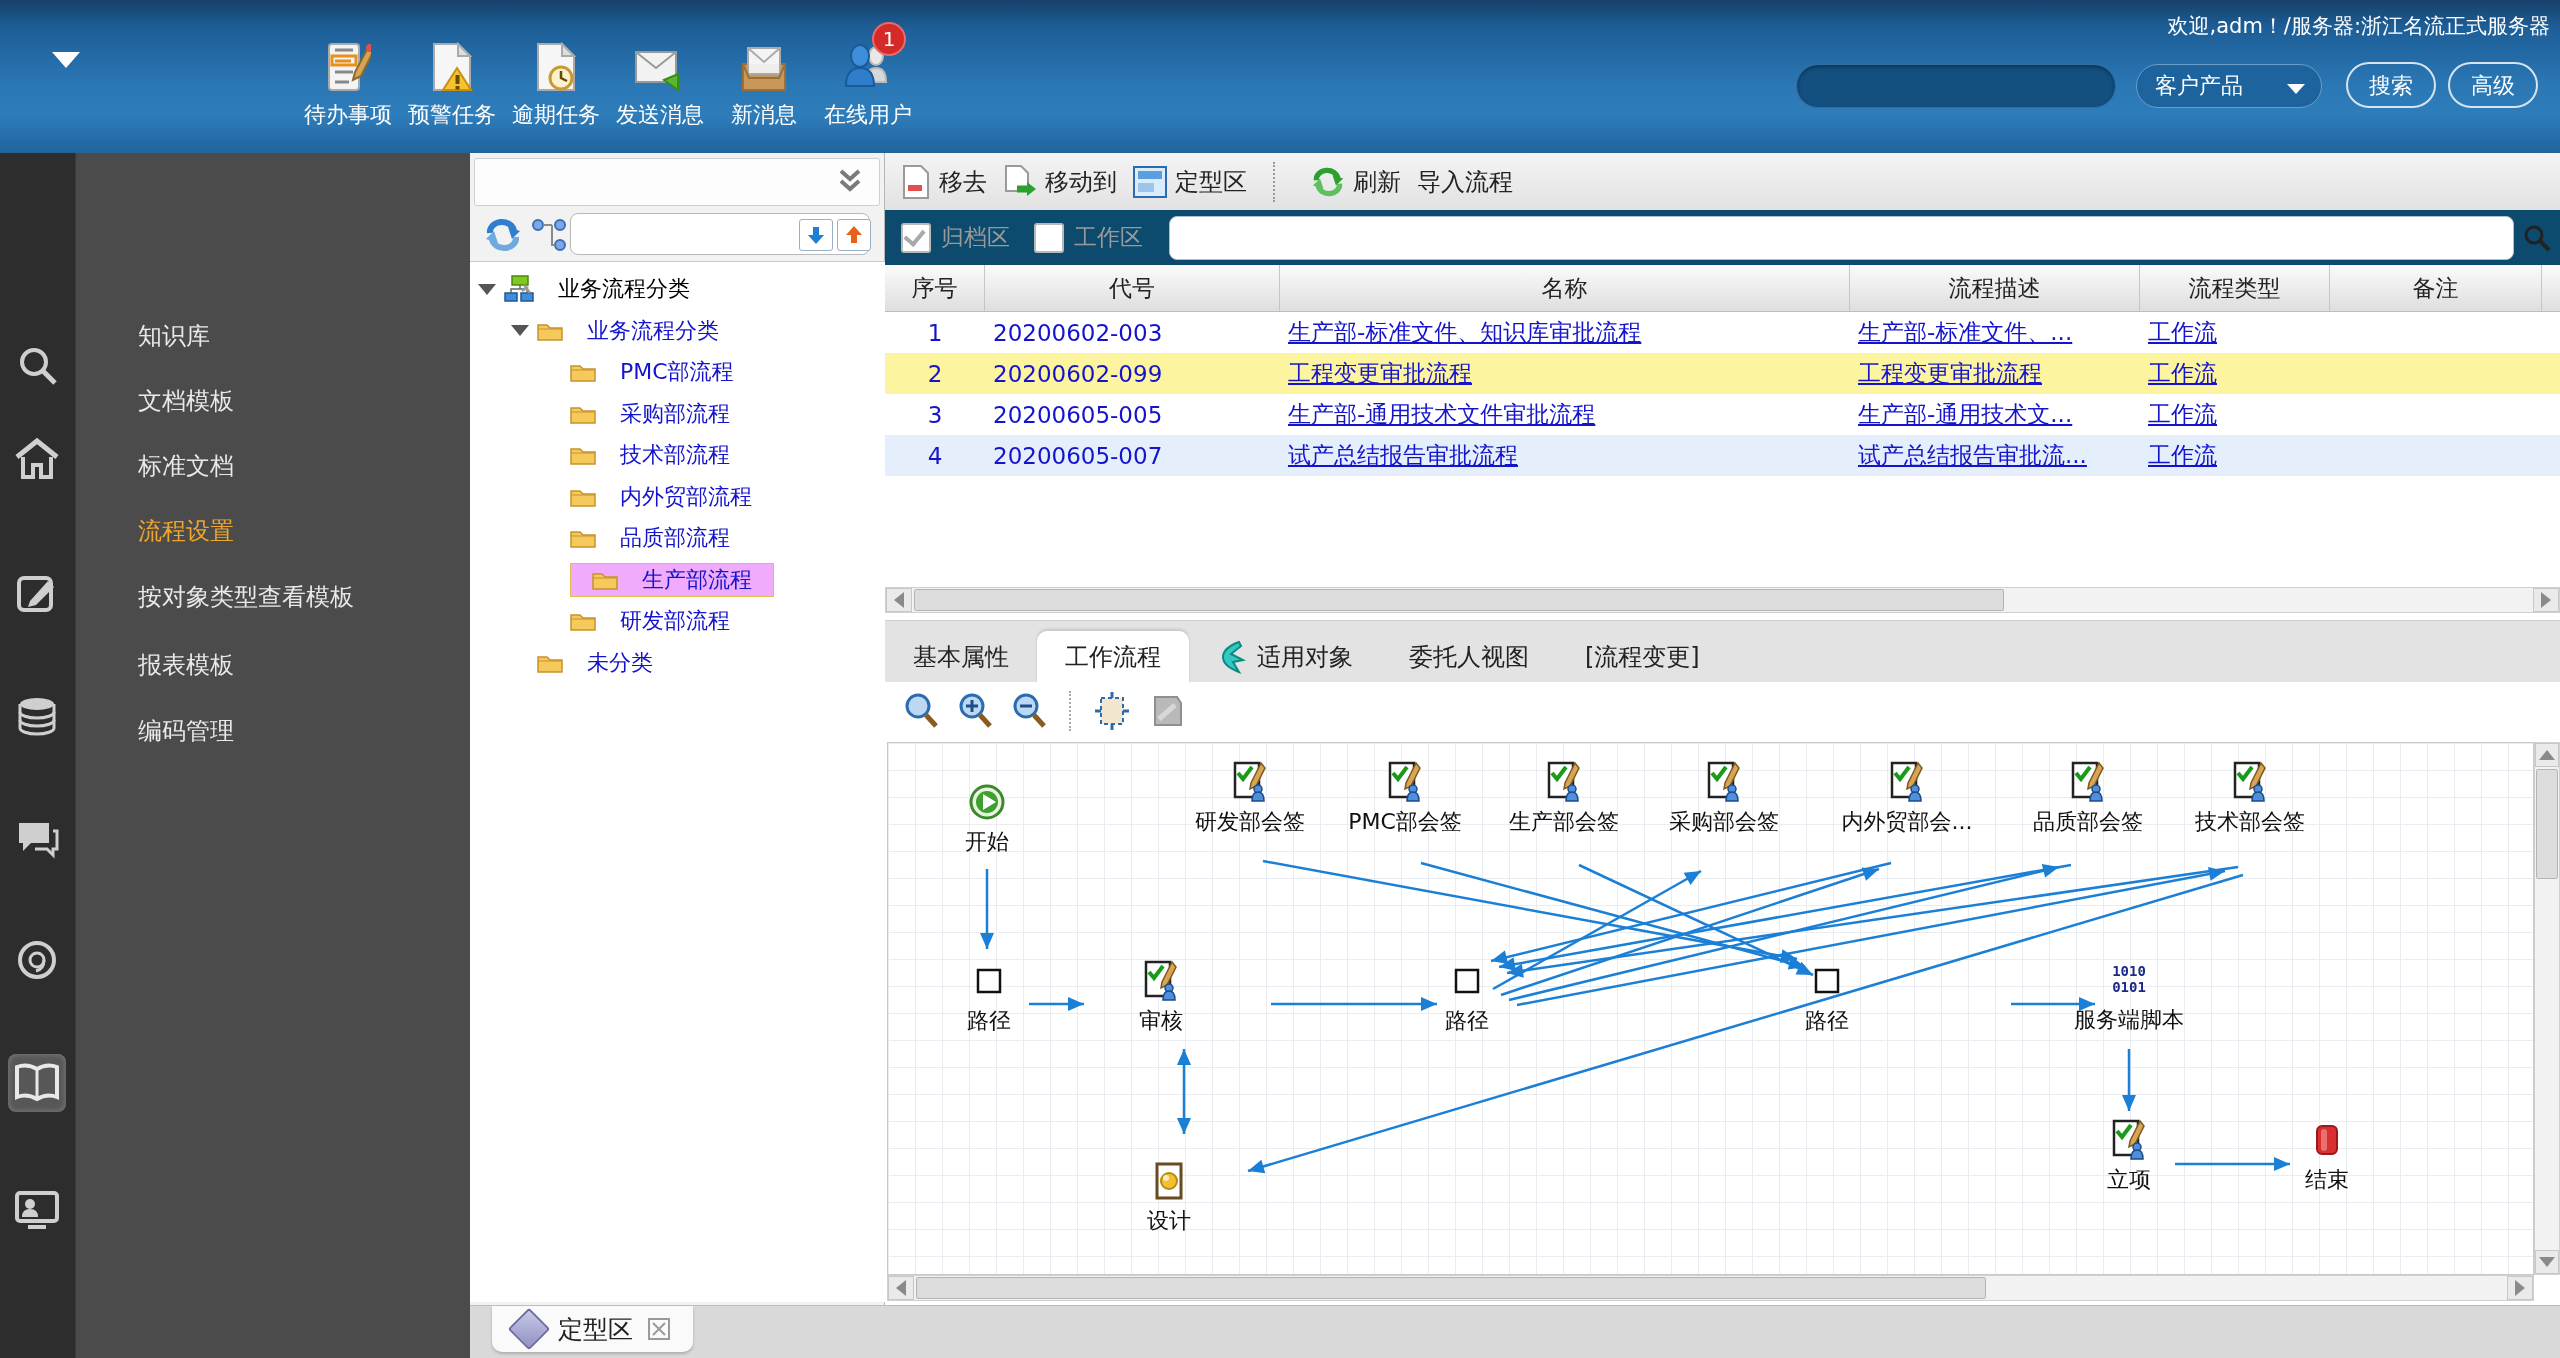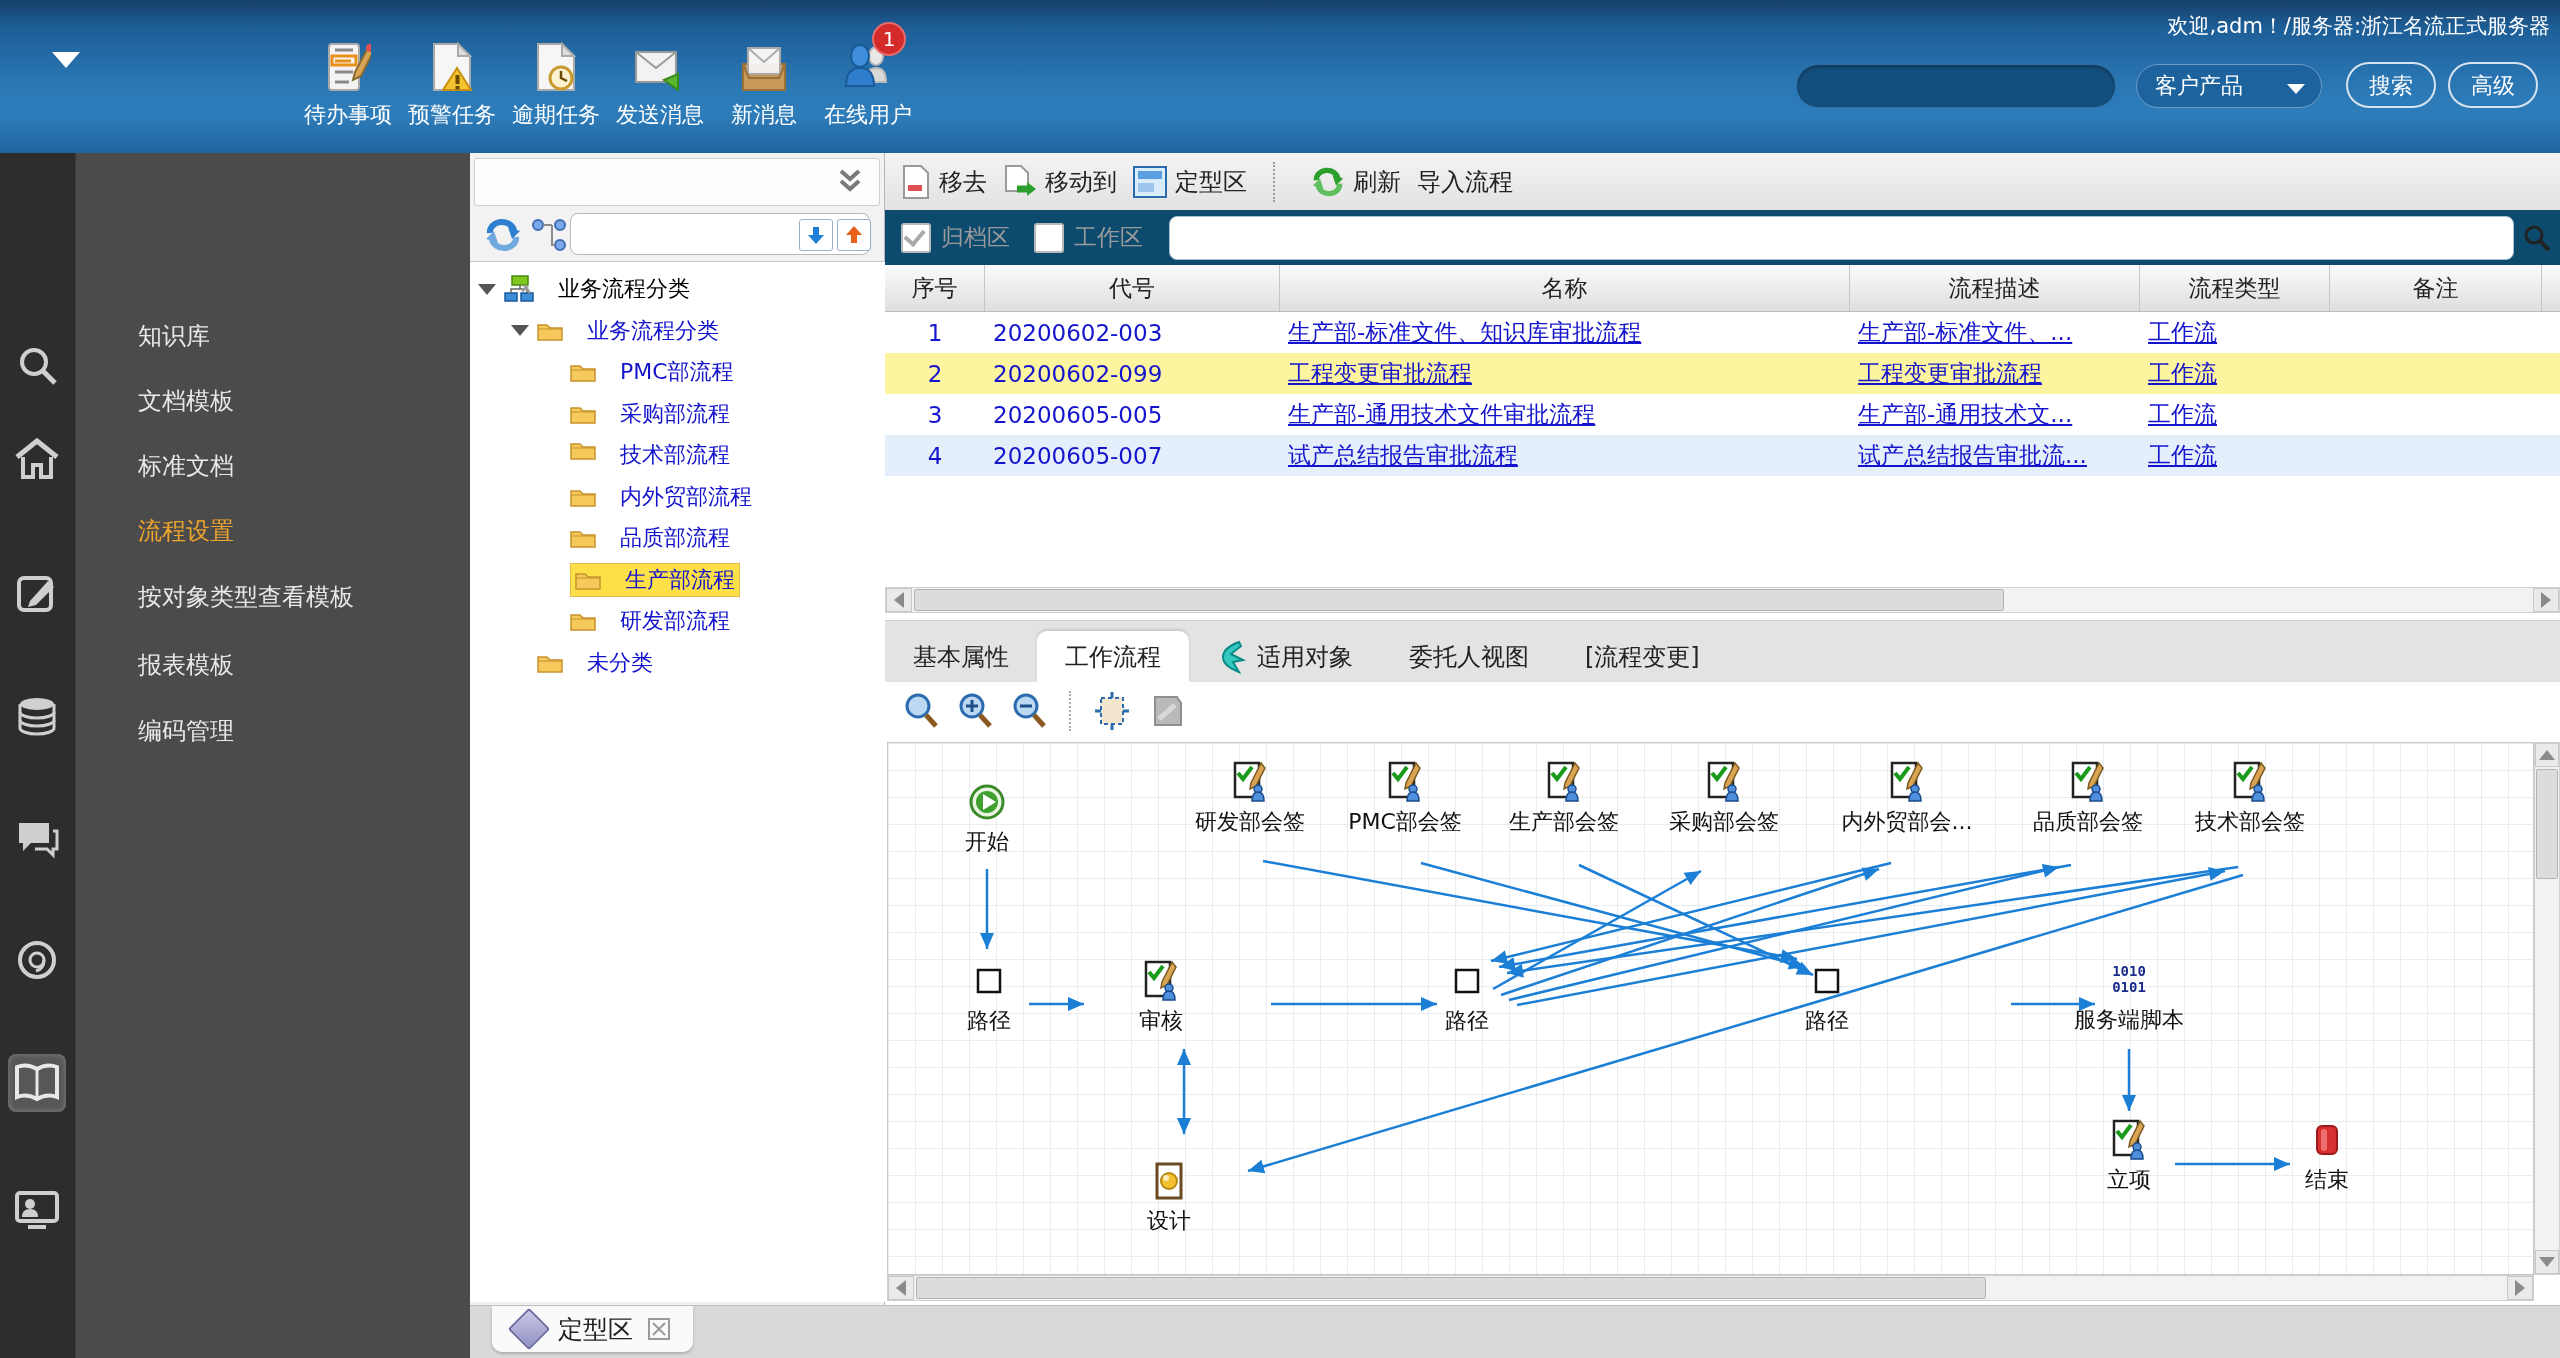--- a/index.html
+++ b/index.html
@@ -47,21 +47,21 @@
   #treefilter{position:absolute;left:100px;top:4px;width:300px;height:42px;border:1px solid #b9b9b9;border-radius:8px;
     background:#fff;font-size:20px;padding:0 84px 0 12px;box-sizing:border-box;outline:none;}
   .minibtn{position:absolute;top:10px;width:32px;height:30px;border:1px solid #9ab0c6;background:#fff;border-radius:3px;
     display:flex;align-items:center;justify-content:center;cursor:pointer;}
   #tree{position:absolute;left:0;top:108px;width:415px;height:1040px;background:#fff;border-top:1px solid #c9c9c9;overflow:hidden;}
   .treerow{position:absolute;height:38px;display:flex;align-items:center;cursor:pointer;white-space:nowrap;}
   .treerow .tarrow{width:0;height:0;border-left:9px solid transparent;border-right:9px solid transparent;
     border-top:11px solid #555;margin-right:8px;}
   .treerow .tlabel{font-size:22px;margin-left:24px;}
   .treerow .tlabel.blue{color:#1414cc;}
-  .treerow.selected .selwrap{background:#fde047;border:1px solid #e3bb4e;padding:1px 4px;}
+  .treerow.selected .selwrap{background:#f0abfc;border:1px solid #e3bb4e;padding:1px 21px;}
   
   #content{position:absolute;left:885px;top:153px;width:1675px;height:1205px;background:#fff;}
   #listtoolbar{position:absolute;left:0;top:0;width:1675px;height:57px;
     background:linear-gradient(#f4f4f4,#e2e2e2);border-bottom:1px solid #c6c6c6;display:flex;align-items:center;font-size:24px;color:#222;}
   .tbtn{display:flex;align-items:center;margin-left:16px;cursor:pointer;gap:8px;white-space:nowrap;}
   .tsep{width:0;height:40px;border-left:2px dotted #9a9a9a;margin:0 20px 0 26px;}
   #filterrow{position:absolute;left:0;top:57px;width:1675px;height:55px;background:#0c4a6e;border-bottom:1px solid #d2d2d2;
     display:flex;align-items:center;font-size:23px;color:#9a9a9a;}
   .cbox{width:26px;height:26px;border:2px solid #b9b9b9;background:#fff;border-radius:3px;margin:0 10px 0 16px;position:relative;}
   .cbox.checked:after{content:"";position:absolute;left:5px;top:1px;width:9px;height:15px;
@@ -349,21 +349,21 @@
               <svg width="26" height="20" viewBox="0 0 26 20">
                 <path d="M1 4 H10 L13 7 H25 V19 H1 Z" fill="#f5c95c" stroke="#c8922a" stroke-width="1.5"></path>
                 <path d="M1 8 H25" stroke="#c8922a" stroke-width="1"></path>
               </svg>
             </span>
             <span class="tlabel blue">采购部流程</span>
           </span>
         </div>
         <div class="treerow" style="top: 174px; left: 74px;">
           <span style="width:26px"></span>
-          <span class="selwrap" style="display:flex;align-items:flex-start;font-family:Liberation Serif, serif;">
+          <span class="selwrap" style="display:flex;align-items:center;font-family:Liberation Serif, serif;">
             <span style="display:flex;">
               <svg width="26" height="20" viewBox="0 0 26 20">
                 <path d="M1 4 H10 L13 7 H25 V19 H1 Z" fill="#f5c95c" stroke="#c8922a" stroke-width="1.5"></path>
                 <path d="M1 8 H25" stroke="#c8922a" stroke-width="1"></path>
               </svg>
             </span>
             <span class="tlabel blue">技术部流程</span>
           </span>
         </div>
         <div class="treerow" style="top: 215.5px; left: 74px;">

